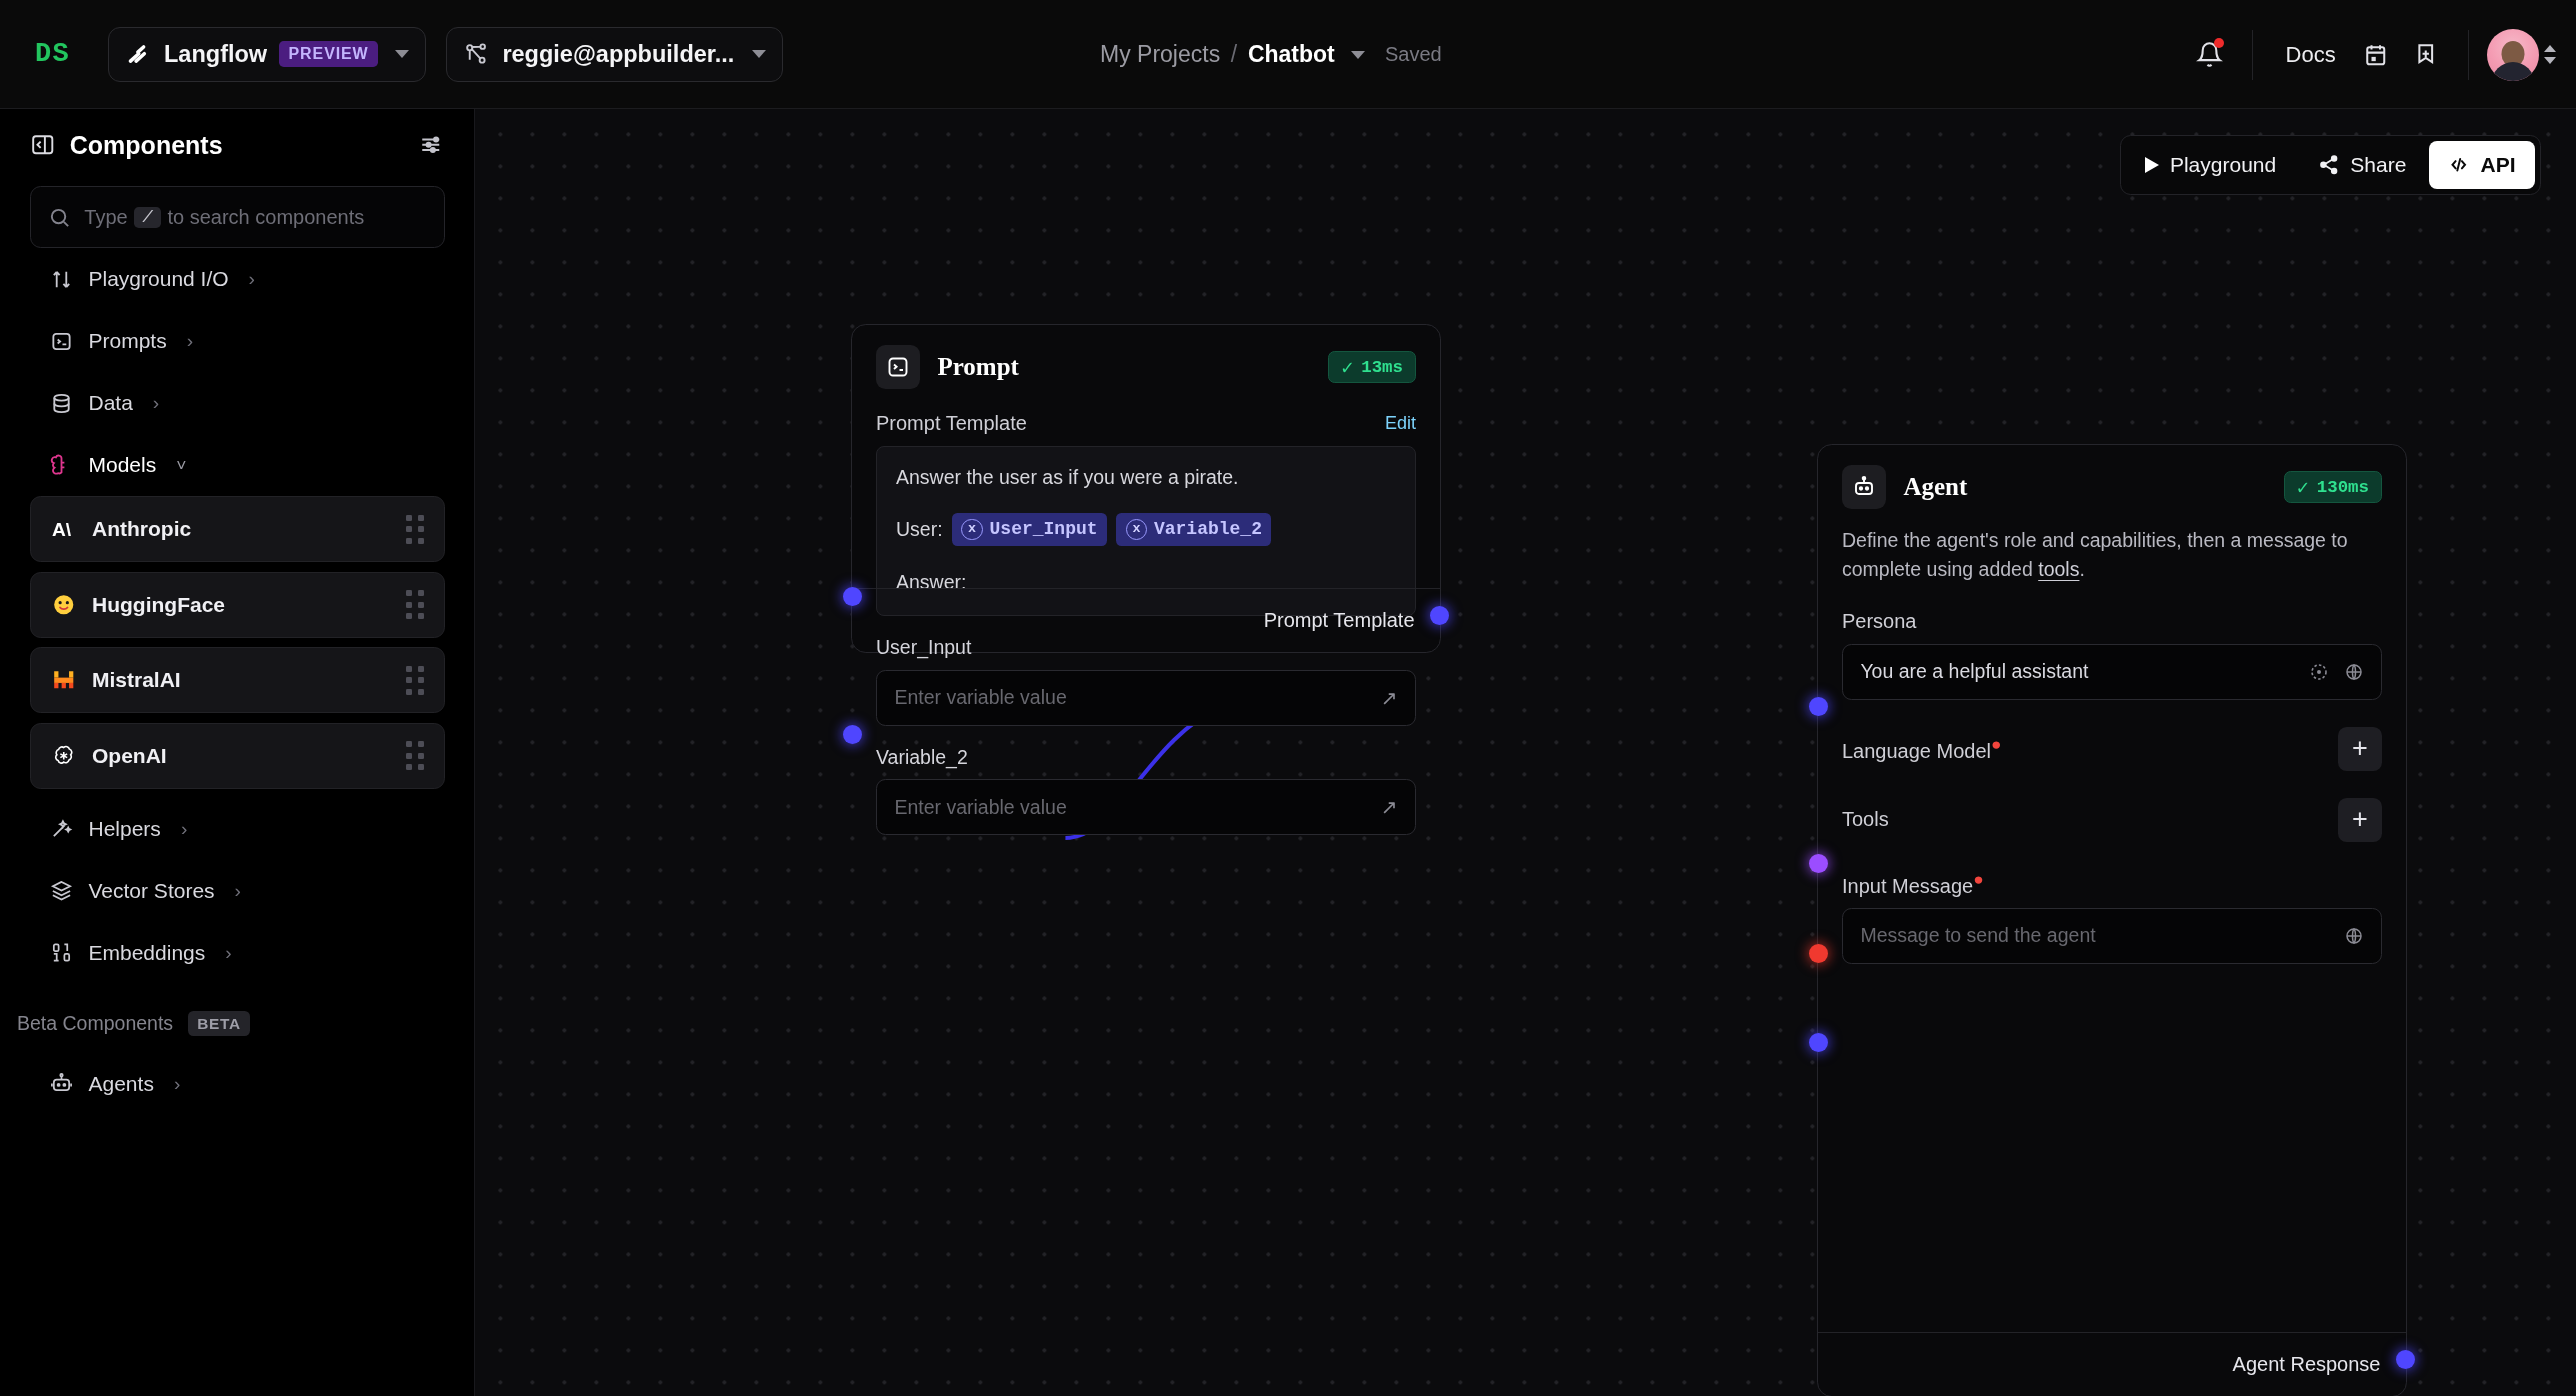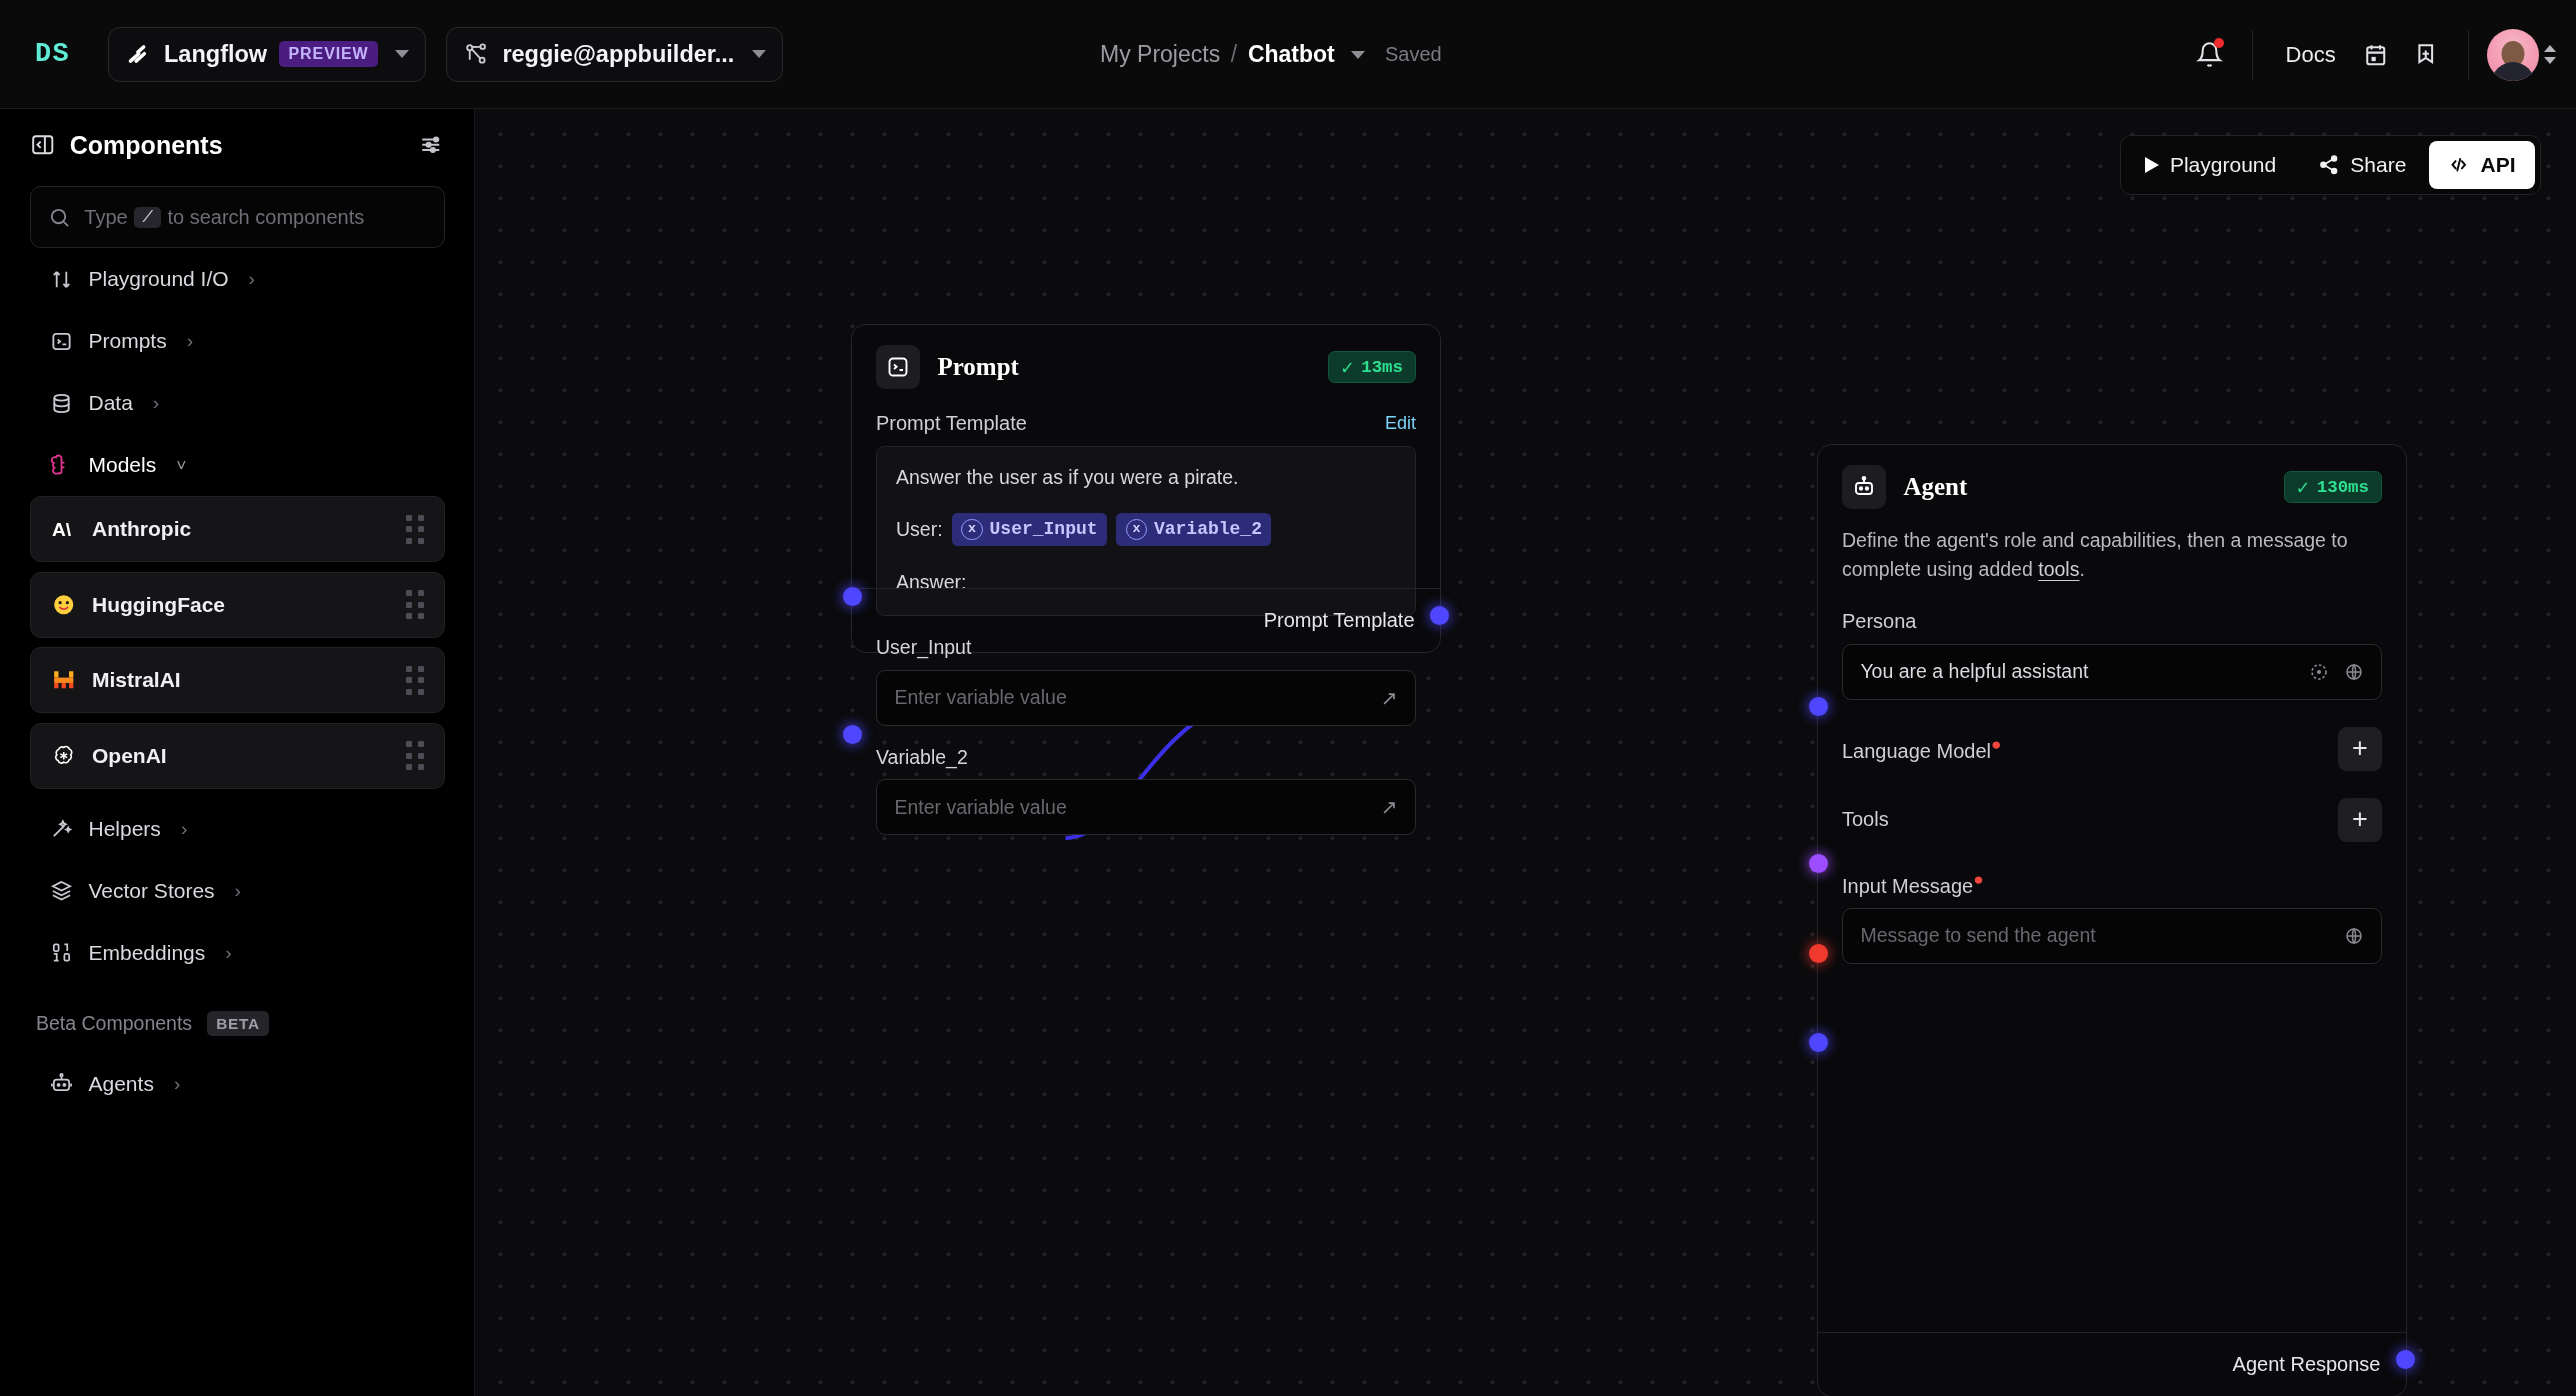--- a/index.html
+++ b/index.html
@@ -14,21 +14,21 @@
   
   .topbar {
     position: absolute; top: 0; left: 0; width: 2576px; height: 109px;
     background: #0a0a0a;
     border-bottom: 1.3px solid #1c1c1f;
     display: flex; align-items: center;
   }
   .logo-ds {
     margin-left: 35px;
     font-size: 27px; font-weight: 700; letter-spacing: 1.3px;
-    color: #5eead4;
+    color: #22c55e;
     font-family: "Liberation Mono", monospace;
   }
   .pillbtn {
     height: 55px; display: flex; align-items: center; gap: 12px;
     border: 1.3px solid #2a2a2e; border-radius: 12px;
     padding: 0 16px; background: #0d0d0f;
   }
   .pillbtn.lf { margin-left: 38px; }
   .pillbtn.proj { margin-left: 20px; }
   .pill-label { font-size: 23.5px; font-weight: 600; color: #f4f4f6; white-space: nowrap; }
@@ -126,21 +126,21 @@
     display: flex; align-items: center; padding: 0 20px;
     justify-content: space-between; cursor: grab;
   }
   .mc-left { display: flex; align-items: center; gap: 16px; }
   .mc-lbl { font-size: 21px; font-weight: 600; color: #f0f0f4; }
   .grip { display: grid; grid-template-columns: 6px 6px; gap: 5.4px; }
   .grip i { width: 6px; height: 6px; background: #4d4d56; border-radius: 1.3px; display: block; }
 
   .sb-section-head {
     display: flex; align-items: center; gap: 14.8px;
-    padding: 0 36px; height: 58px; margin-top: 10.7px;
+    padding: 0 17px; height: 58px; margin-top: 10.7px;
   }
   .sb-section-lbl { font-size: 19.5px; color: #84848d; }
   .beta-tag {
     background: #242429; color: #9e9ea8; font-size: 15.4px; font-weight: 700;
     letter-spacing: 0.7px; padding: 3.4px 9.4px; border-radius: 5.4px;
   }
 
   
   .canvas {
     position: absolute; left: 475px; top: 109px;

